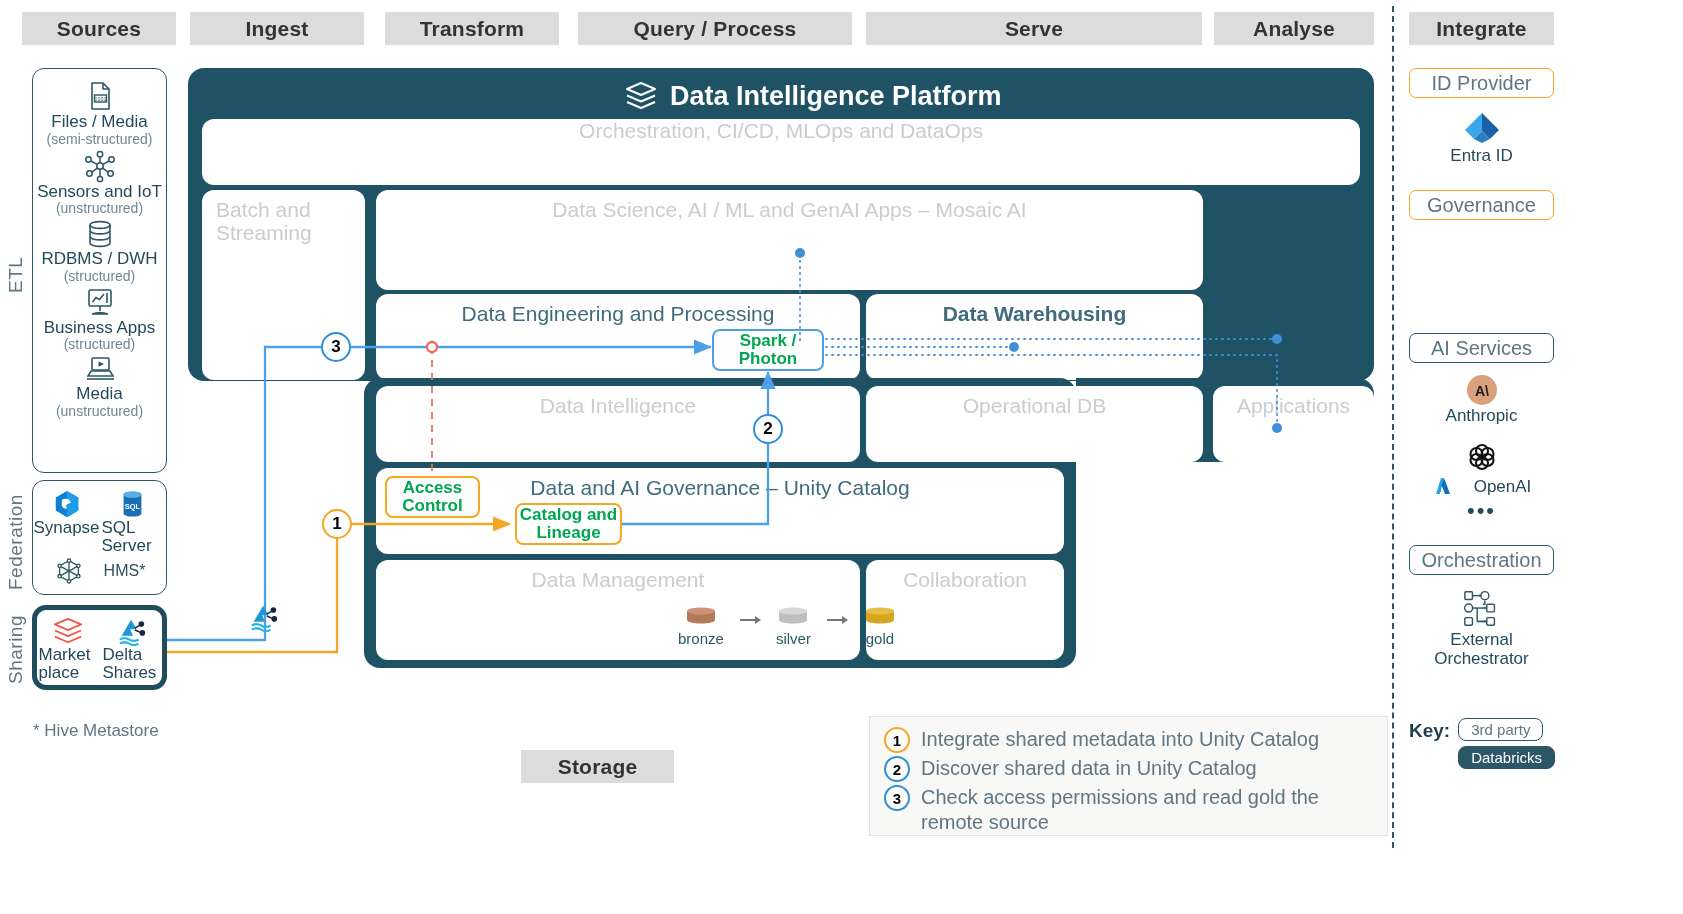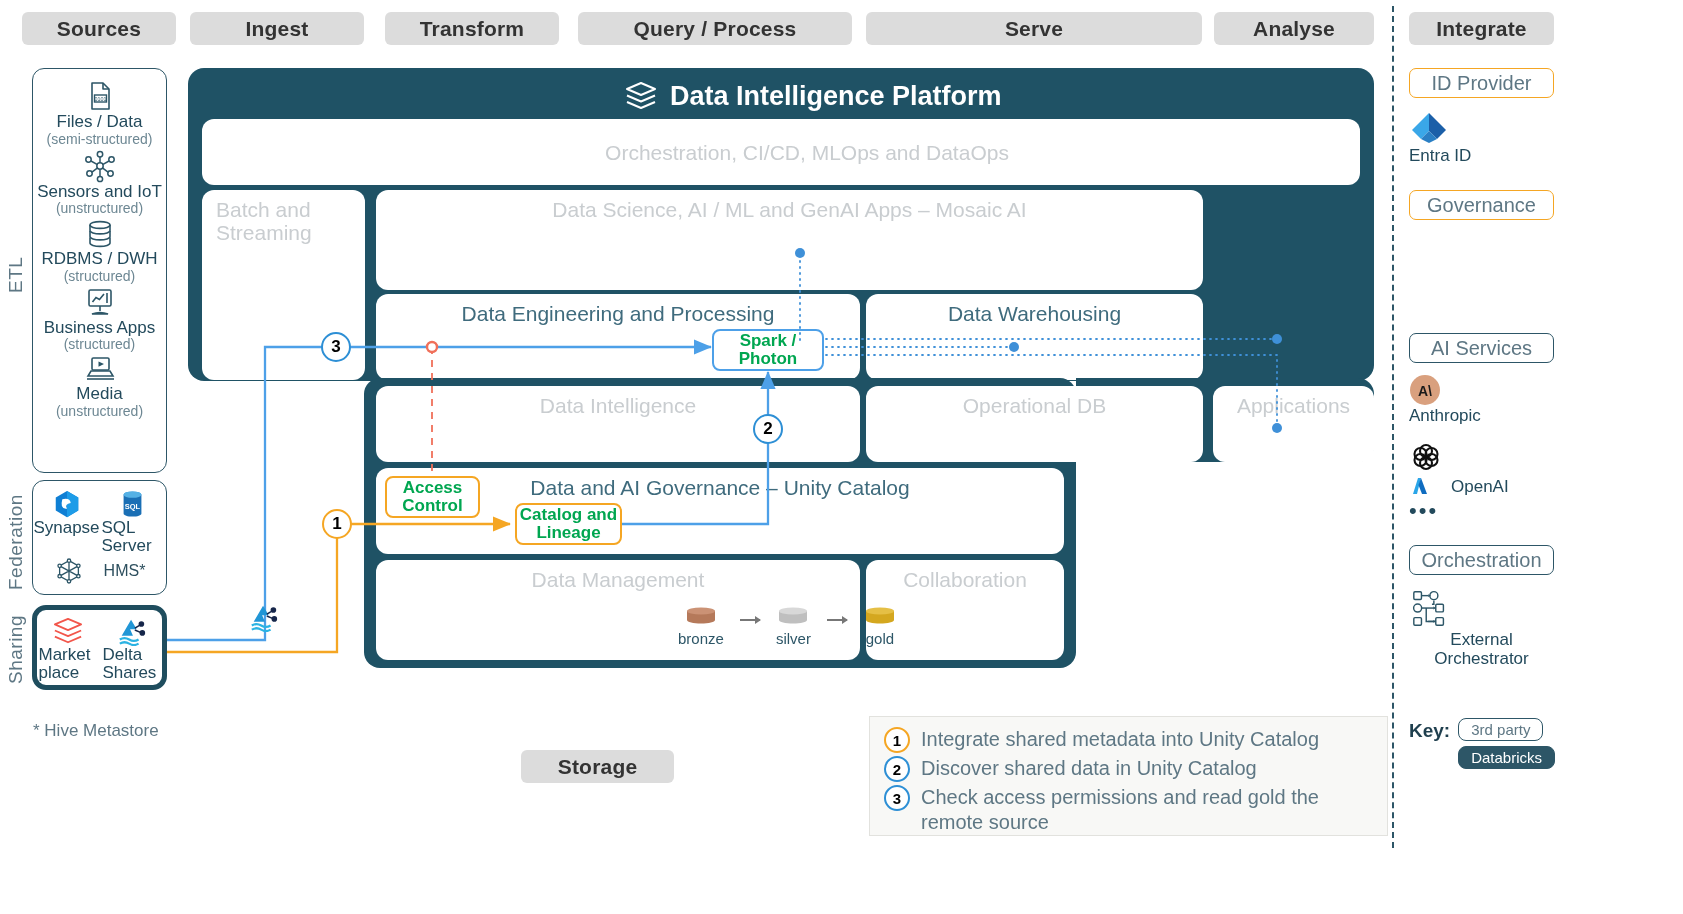--- a/index.html
+++ b/index.html
@@ -11,21 +11,21 @@
     overflow:hidden;
     color:#2d4f5e;
   }
   .stage{position:absolute; left:0; top:0; width:1683px; height:914px;}
 
   
   .tab{
     position:absolute; background:#dcdcdc; color:#333;
     font-size:21px; font-weight:bold; text-align:center;
     display:flex; align-items:center; justify-content:center;
-    height:33px; letter-spacing:.2px;border-radius:6px;
+    height:33px; letter-spacing:.2px;
   }
 
   
   .rail{
     position:absolute; color:#5e7784; font-size:19px;
     writing-mode:vertical-rl; transform:rotate(180deg);
     display:flex; align-items:center; justify-content:center;
     letter-spacing:.5px;
   }
 
@@ -98,21 +98,21 @@
     position:absolute; border-left:2.5px dashed #2d5667;
   }
   .pill{
     position:absolute; display:flex; align-items:center; justify-content:center;
     border-radius:7px; font-size:20px; height:30px;
   }
   .pill.third{ border:1.8px solid #f5a623; color:#5e7784; background:#fff;}
   .pill.dbx{ border:1.8px solid #2d5667; color:#5e7784; background:#fff;}
   .intitem{
     position:absolute; display:flex; flex-direction:column;
-    align-items:flex-start; width:100%;
+    align-items:center; width:100%;
   }
   .intitem .nm{font-size:17px; color:#234a5c; line-height:1.12; text-align:center;}
   .introw{ display:flex; align-items:center; gap:20px; }
 
   
   .keywrap{position:absolute; display:flex; align-items:flex-start; gap:8px;}
   .keywrap .kl{font-size:19px; font-weight:bold; color:#1f3f4e; margin-top:2px;}
   .ktag{ font-size:15px; border-radius:8px; padding:2px 12px; display:inline-block;}
   .ktag.third{ border:1.5px solid #2d5667; color:#5e7784; background:#fff;}
   .ktag.dbx{ background:#2d5667; color:#fff; border:1.5px solid #2d5667;}
@@ -178,21 +178,21 @@
 
   <div class="srccard" style="left:32px;top:68px;width:135px;height:405px;padding-top:10px;">
 
     <div class="srcitem" style="margin-bottom:2px;">
       <svg class="icn" width="34" height="34" viewBox="0 0 34 34">
         <path d="M9 4 h11 l6 6 v20 h-17 z" fill="#fff" stroke="#2d5667" stroke-width="1.6" stroke-linejoin="round"></path>
         <path d="M20 4 v6 h6" fill="none" stroke="#2d5667" stroke-width="1.6" stroke-linejoin="round"></path>
         <rect x="11.5" y="16" width="12" height="7" fill="none" stroke="#2d5667" stroke-width="1.4"></rect>
         <text x="17.5" y="21.6" font-size="5.4" text-anchor="middle" fill="#2d5667" font-family="Liberation Sans,sans-serif">0101</text>
       </svg>
-      <span class="nm">Files / Data</span>
+      <span class="nm">Files / Media</span>
       <span class="sub">(semi-structured)</span>
     </div>
 
     <div class="srcitem" style="margin-bottom:2px;">
       <svg class="icn" width="36" height="34" viewBox="0 0 36 34">
         <g stroke="#2d5667" stroke-width="1.5" fill="none">
           <circle cx="18" cy="17" r="3.2"></circle>
           <circle cx="18" cy="5.2" r="2.7"></circle>
             <line x1="18" y1="8" x2="18" y2="13.8"></line>
           <circle cx="6.5" cy="10.5" r="2.7"></circle>
@@ -324,34 +324,34 @@
       <g fill="none" stroke="#ffffff" stroke-width="2" stroke-linejoin="round">
         <path d="M3 9 L17 3 L31 9 L17 15 Z"></path>
         <path d="M3 15.5 L17 21.5 L31 15.5"></path>
         <path d="M3 22 L17 28 L31 22"></path>
       </g>
     </svg>
     <span>Data Intelligence Platform</span>
   </div>
 
   <div class="pbox" style="left:202px;top:119px;width:1158px;height:66px;">
-    <div class="lbl" style="top:23px;margin-left:26px;">Orchestration, CI/CD, MLOps and DataOps</div>
+    <div class="lbl" style="top:1px;">Orchestration, CI/CD, MLOps and DataOps</div>
   </div>
 
   <div class="pbox" style="left:202px;top:190px;width:163px;height:190px;">
     <div class="lbl left" style="text-align:left;padding-left:14px;">Batch and Streaming</div>
   </div>
   <div class="pbox" style="left:376px;top:190px;width:827px;height:100px;">
     <div class="lbl">Data Science, AI / ML and GenAI Apps – Mosaic AI</div>
   </div>
 
   <div class="pbox dark-lbl" style="left:376px;top:294px;width:484px;height:86px;">
     <div class="lbl">Data Engineering and Processing</div>
   </div>
-  <div class="pbox dark-lbl" style="left:866px;top:294px;width:337px;height:86px;">
+  <div class="pbox dark-lbl" style="left:866px;top:294px;width:337px;height:86px;font-weight:bold;">
     <div class="lbl">Data Warehousing</div>
   </div>
 
   <div class="gov" style="left:364px;top:378px;width:712px;height:290px;"></div>
   <div class="gov" style="left:1076px;top:378px;width:298px;height:84px;border-radius:0 16px 16px 0;"></div>
 
   <div class="pbox" style="left:376px;top:386px;width:484px;height:76px;">
     <div class="lbl">Data Intelligence</div>
   </div>
   <div class="pbox" style="left:866px;top:386px;width:337px;height:76px;">

